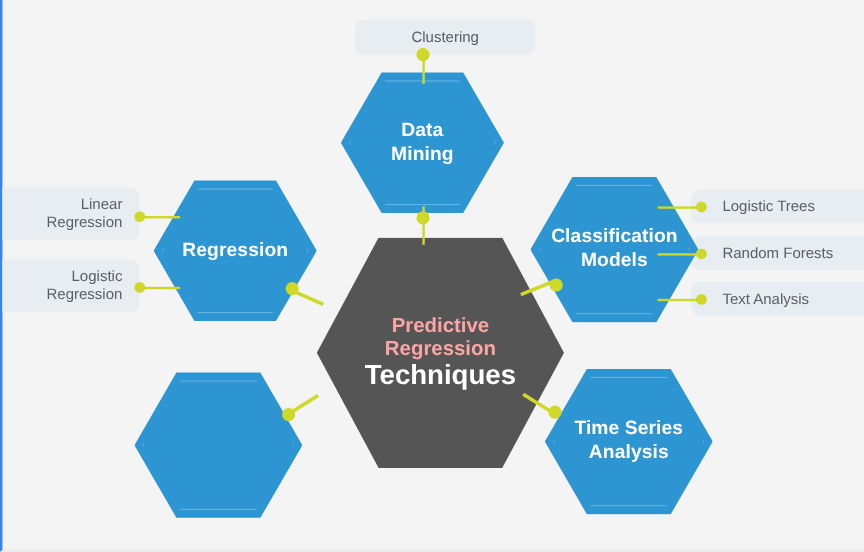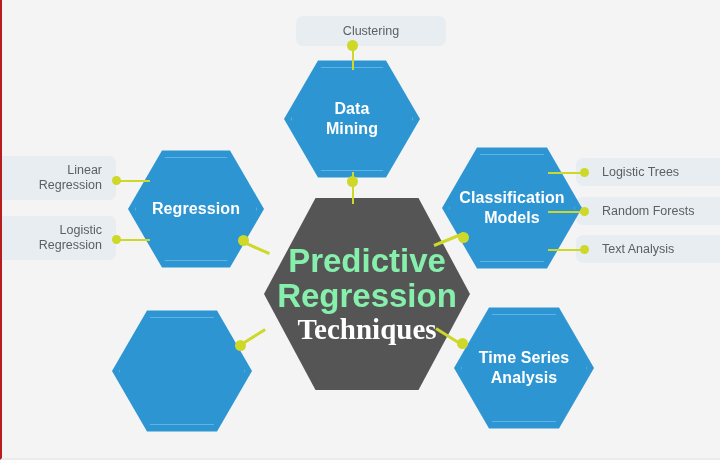--- a/index.html
+++ b/index.html
@@ -10,21 +10,21 @@
   body {
     font-family: "Liberation Sans", sans-serif;
   }
   #canvas {
     position: relative;
     width: 720px;
     height: 460px;
     background: #f4f4f4;
     overflow: hidden;
     box-sizing: border-box;
-    border-left: 2px solid #b91c1c;
+    border-left: 2px solid #3b82f6;
     border-bottom: 2px solid #ececec;
   }
 
   
   .hex {
     position: absolute;
     box-sizing: border-box;
     display: flex;
     align-items: center;
     justify-content: center;
@@ -76,27 +76,26 @@
   }
   #center-hex .title-a,
   #center-hex .title-b,
   #center-hex .title-c {
     font-weight: bold;
     line-height: 1.08;
     text-align: center;
   }
   #center-hex .title-a,
   #center-hex .title-b {
-    color: #86efac;
-    font-size: 33px;
+    color: #fca5a5;
+    font-size: 17px;
   }
   #center-hex .title-c {
     color: #ffffff;
-    font-size: 29px;
-    font-family: Liberation Serif, serif;
+    font-size: 23px;
   }
   #center-hex .logo-row {
     display: flex;
     align-items: center;
     gap: 4px;
     margin-top: 18px;
   }
   #center-hex .logo-text {
     color: #e3e3e3;
     font-size: 13px;

